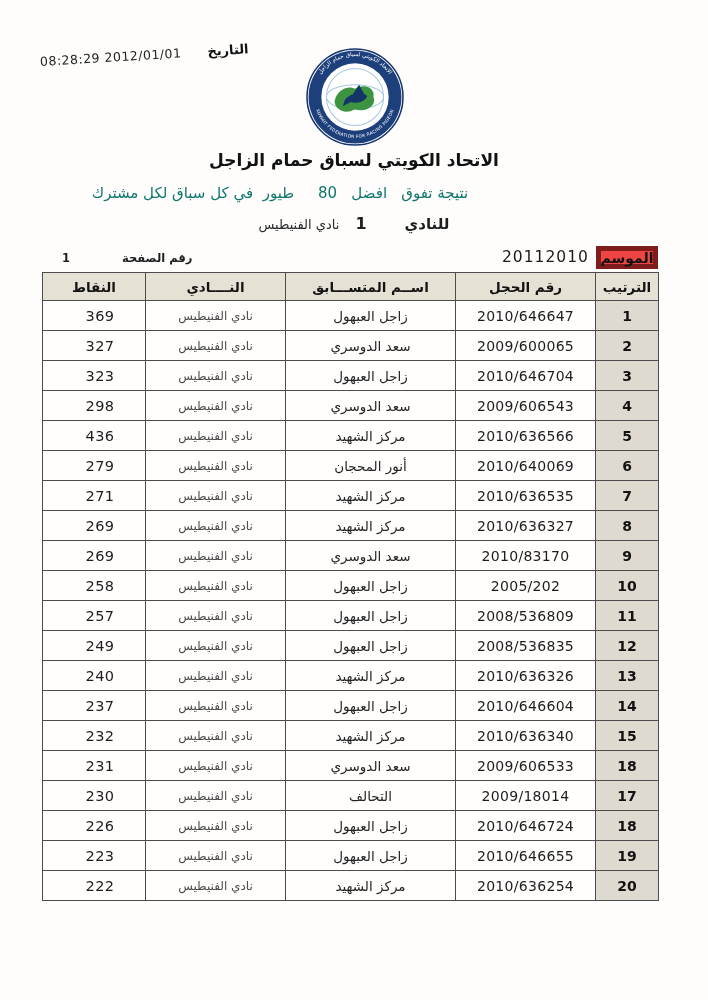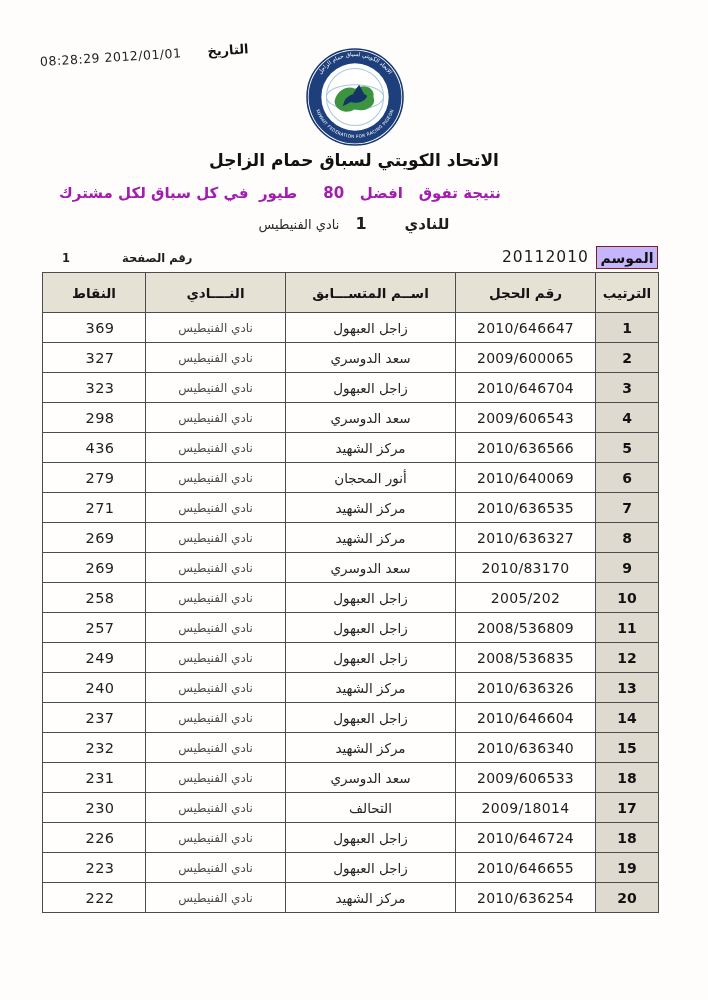--- a/index.html
+++ b/index.html
@@ -28,36 +28,36 @@
   .logo { position:absolute; left:306px; top:48px; width:98px; height:98px; }
 
   
   .title {
     position:absolute; top:150px; left:0; width:708px;
     text-align:center; font-size:17px; font-weight:bold; color:#111;
     direction:rtl;
   }
   .subtitle {
     position:absolute; top:184px; left:0; width:560px;
-    text-align:center; font-size:15px; font-weight:bold; color:#a21caf;
+    text-align:center; font-size:15px; font-weight:normal; color:#0f766e;
     direction:rtl; white-space:pre;
   }
   .club-line {
     position:absolute; top:214px; left:0; width:708px;
     display:flex; justify-content:center; align-items:baseline;
     direction:rtl;
   }
   .club-line .club-label { font-size:15px; font-weight:bold; }
   .club-line .club-number { font-size:16px; font-weight:bold; margin-right:38px; }
   .club-line .club-name { font-size:13px; margin-right:16px; color:#2a2a2a; }
 
   
   .season-label {
     position:absolute; left:596px; top:246px; width:62px; height:23px;
-    background:#c4b5fd; border:1px solid #7f1d1d;
+    background:#ef4444; border:5px solid #7f1d1d;
     display:flex; align-items:center; justify-content:center;
     font-size:14px; font-weight:bold; color:#111;
   }
   .season-value {
     position:absolute; left:502px; top:248px;
     font-size:15.5px; letter-spacing:1px; color:#1b1b1b;
   }
   .page-num-line {
     position:absolute; left:62px; top:251px;
     display:flex; direction:rtl; gap:30px; align-items:baseline;
@@ -68,21 +68,21 @@
   
   .results-table {
     position:absolute; left:42px; top:272px; width:616px;
     border-collapse:collapse; table-layout:fixed;
   }
   .results-table th, .results-table td {
     border:1px solid #4c4c4c; text-align:center; vertical-align:middle;
     overflow:hidden; white-space:nowrap;
   }
   .results-table th {
-    height:40px; background:#e6e1d5; font-size:13.5px; font-weight:bold; color:#141414;
+    height:28px; background:#e6e1d5; font-size:13.5px; font-weight:bold; color:#141414;
   }
   .results-table td { height:30px; background:#fffefd; }
   td.points-cell { font-size:14.5px; color:#1d1d1d; letter-spacing:0.5px;padding-left:12px; }
   td.club-cell   { font-size:12px;  color:#4a4a4a; }
   td.name-cell   { font-size:13.5px; color:#242424; }
   td.ring-cell   { font-size:14px;  color:#1d1d1d; letter-spacing:0.3px; direction:ltr; }
   td.rank-cell   { background:#dfdacf; font-weight:bold; font-size:14px; color:#121212; }
 </style>
 </head>
 <body>

